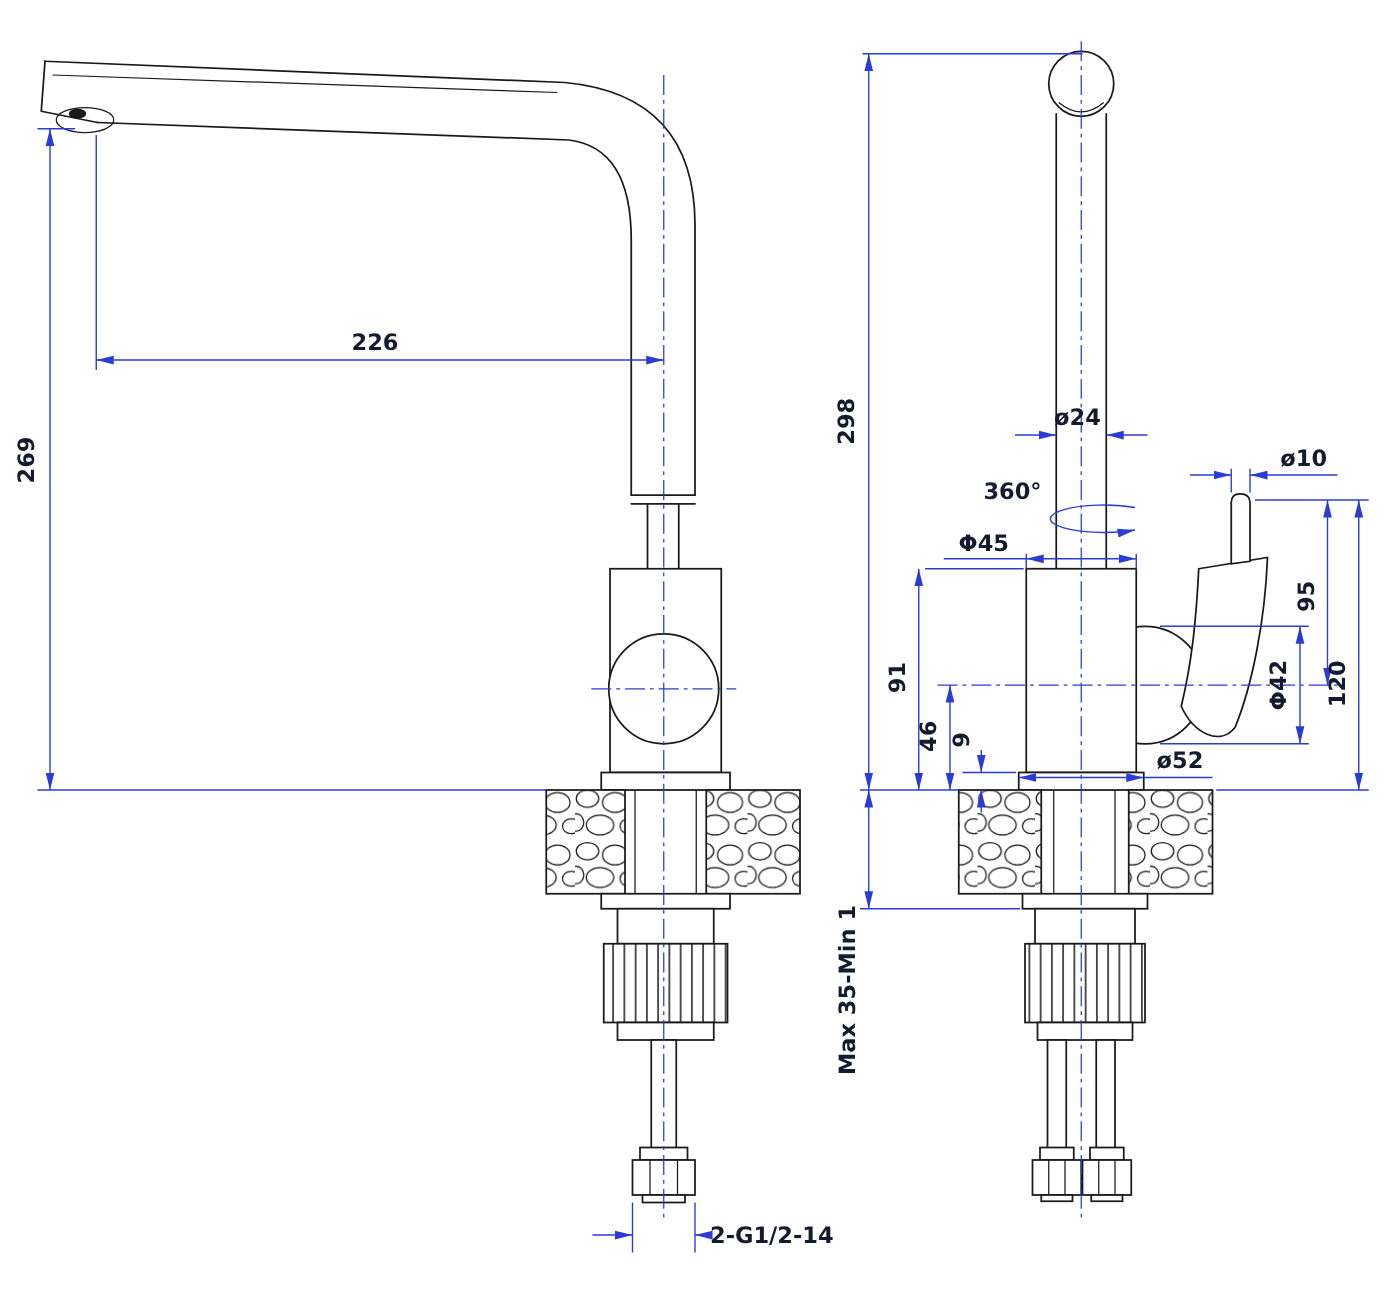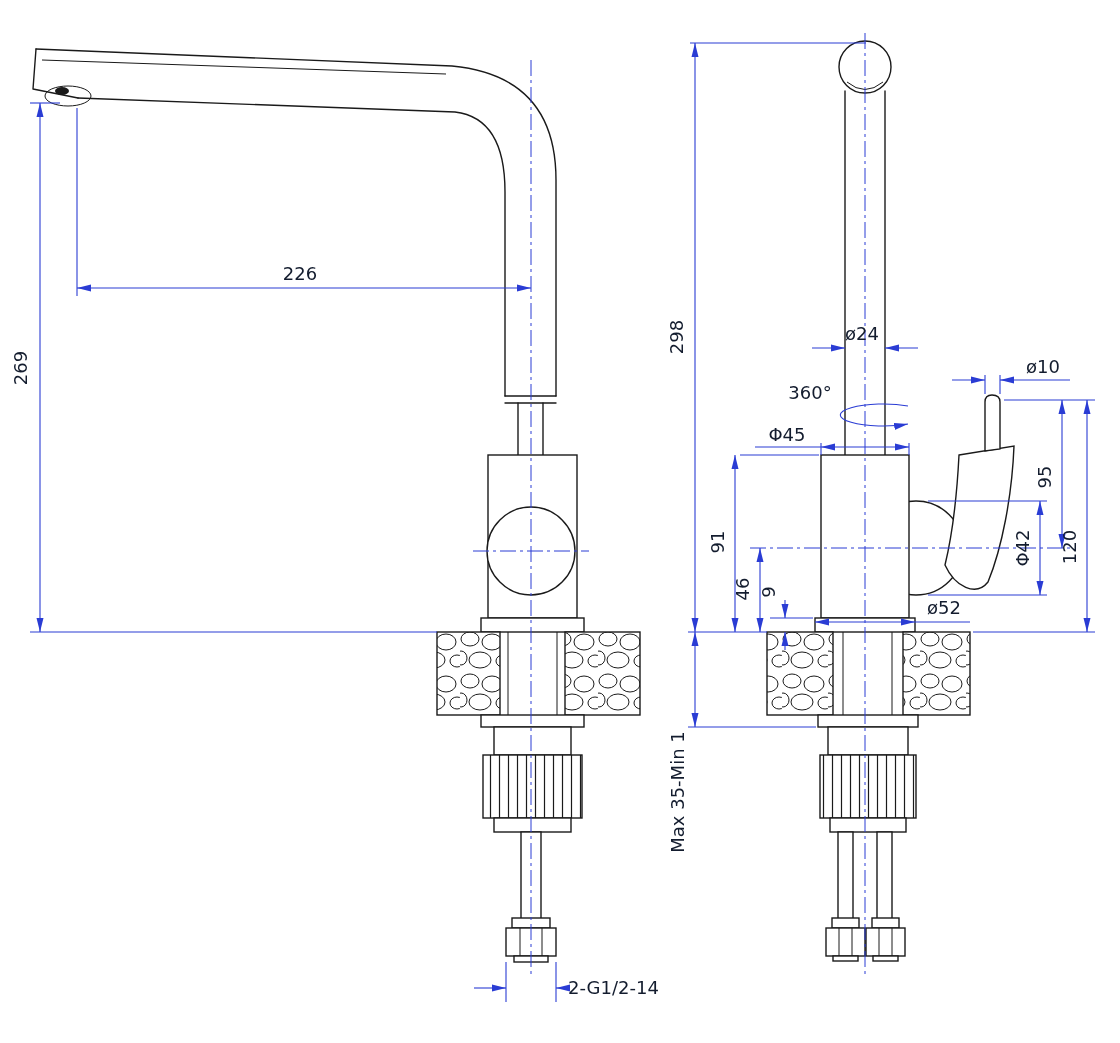--- a/index.html
+++ b/index.html
@@ -1,16 +1,16 @@
 <!DOCTYPE html>
 <html><head>
 <meta charset="utf-8">
 <style>
   html,body { margin:0; padding:0; background:#ffffff; }
-  .stage { position:relative; width:1120px; height:1043px; background:#fff; overflow:hidden; }
+  .stage { position:relative; width:1120px; height:1043px; background:#fff; overflow:hidden;font-weight:bold; }
   svg { display:block; }
   svg text { font-family:"DejaVu Sans","Liberation Sans",sans-serif; font-size:18px; fill:#131c2e; }
   .ol  { fill:none; stroke:#1a1a1a; stroke-width:1.4; stroke-linejoin:round; stroke-linecap:round; }
   .olf { fill:#ffffff; stroke:#1a1a1a; stroke-width:1.4; }
   .olt { fill:none; stroke:#1a1a1a; stroke-width:1; }
   .dl  { fill:none; stroke:#2a3cd4; stroke-width:1.1; }
   .cl  { fill:none; stroke:#2a3cd4; stroke-width:1; stroke-dasharray:16 4 3 4; }
   .pebbles { fill:url(#pebble); stroke:#1a1a1a; stroke-width:1.4; }
   .ribs    { fill:url(#ribs);   stroke:#1a1a1a; stroke-width:1.4; }
 </style>

